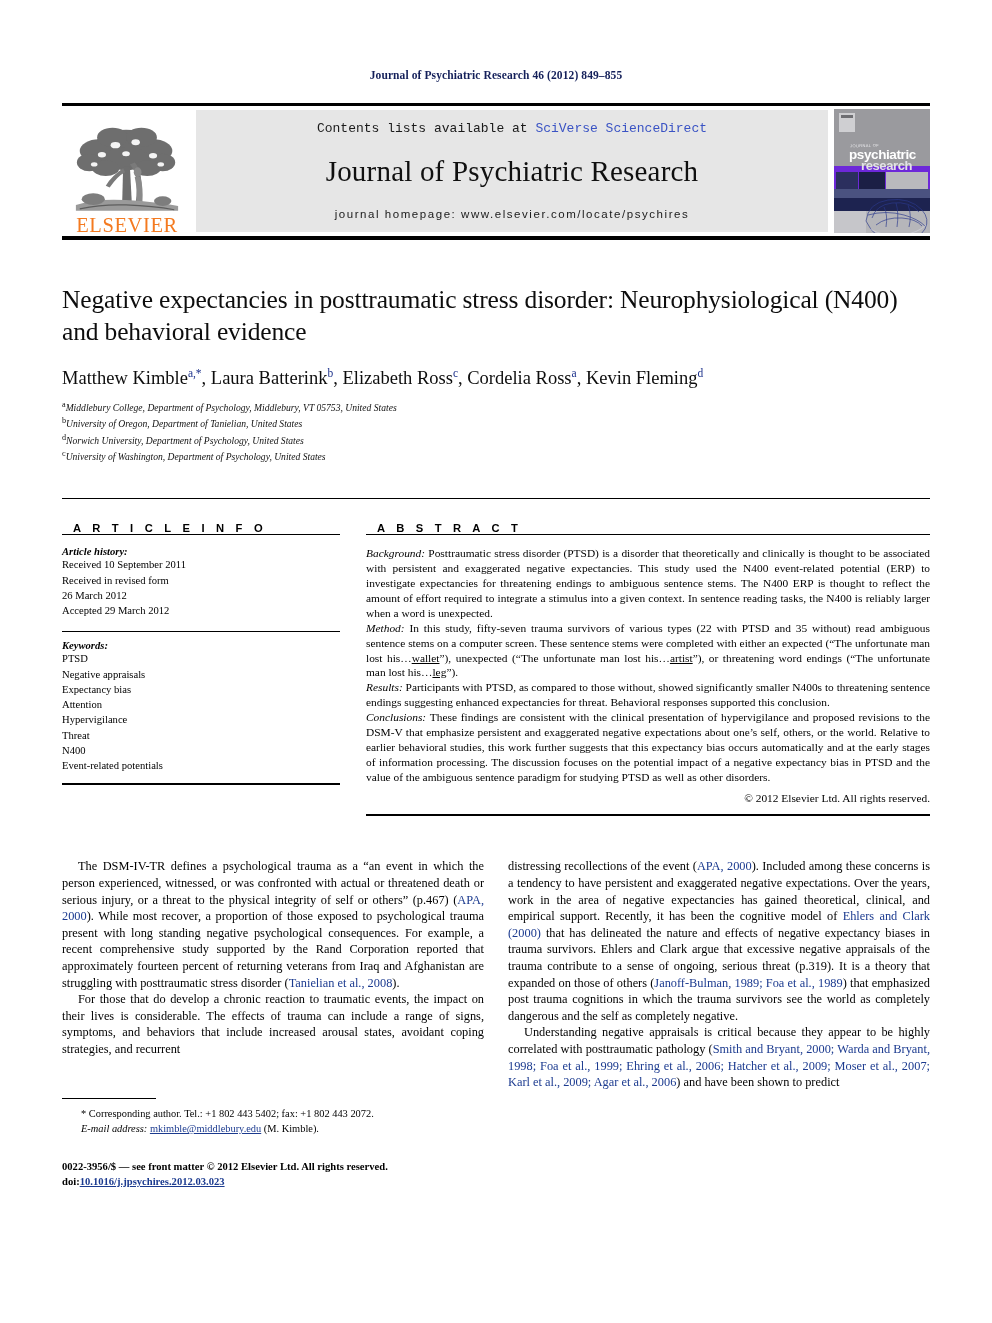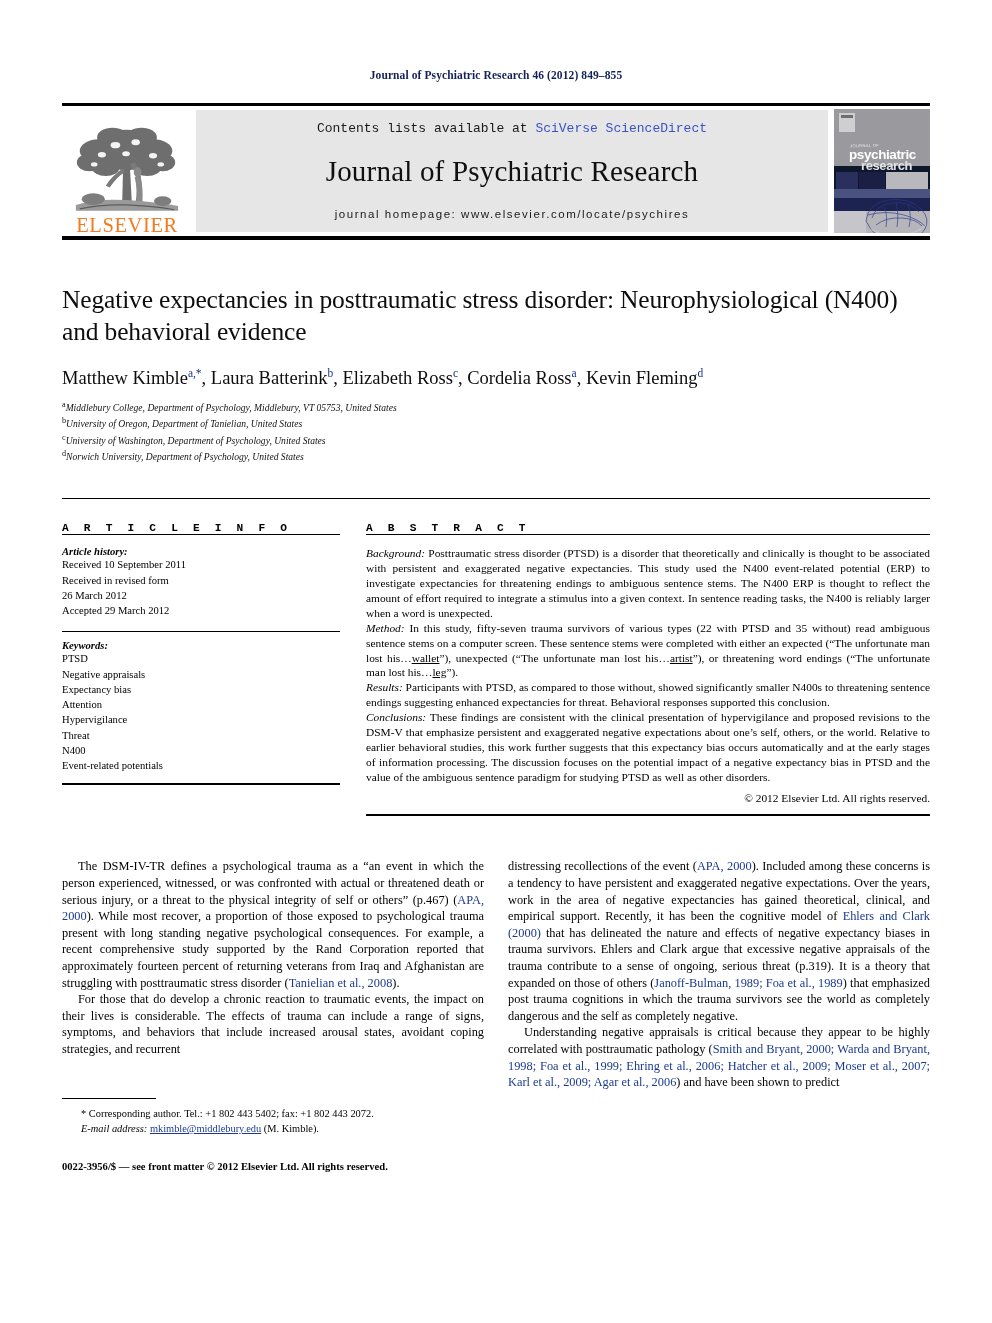--- a/index.html
+++ b/index.html
@@ -98,21 +98,21 @@
     font-size: 11.5px;
     letter-spacing: 1.55px;
     color: #1a1a1a;
   }
 
   .masthead-cover {
     flex: 0 0 96px;
     width: 96px;
     margin: 3px 0 3px 0;
     position: relative;
-    background: #0f172a;
+    background: #6d28d9;
     overflow: hidden;
   }
   .cover-top { position:absolute; left:0; top:0; width:100%; height:46%; background:#9a9a9e; }
   .cover-elsevier-mark { position:absolute; left:5px; top:4px; width:16px; height:19px; background:#cfcfd2; }
   .cover-elsevier-mark::after{content:"";position:absolute;left:2px;top:2px;right:2px;height:3px;background:#6e6e72;}
   .cover-journal-of { position:absolute; left:16px; top:34px; font-family:"Liberation Sans",sans-serif;
       font-size:4px; letter-spacing:0.4px; color:#e9e9ec; transform:rotate(-1deg); }
   .cover-title1 { position:absolute; left:15px; top:40px; font-family:"Liberation Sans",sans-serif;
       font-size:13.5px; font-weight:bold; color:#ffffff; line-height:0.88; letter-spacing:-0.4px;}
   .cover-title2 { position:absolute; left:27px; top:51px; font-family:"Liberation Sans",sans-serif;
@@ -161,25 +161,26 @@
     border-top: 1.6px solid #000;
     padding-top: 0;
     display: flex;
     gap: 0;
   }
   .col-info { flex: 0 0 278px; width: 278px; padding-right: 0; }
   .col-gap  { flex: 0 0 26px; }
   .col-abstract { flex: 1 1 auto; }
 
   .sec-head {
-    font-family: Liberation Mono, monospace;
+    font-family: Liberation Sans, sans-serif;
     font-weight: bold;
     font-size: 11.2px;
     letter-spacing: 4.2px;
     padding-top: 23px;
+    margin-left: 11px;
   }
   .col-info .rule, .col-abstract .rule {
     border-top: 1.6px solid #000;
   }
   .col-info .rule-bottom, .col-abstract .rule-bottom {
     border-top: 2.4px solid #000;
     margin-top: 10px;
   }
   .col-info .inner { padding-top: 11px; }
   .col-abstract .inner { padding-top: 11px; }
@@ -336,22 +337,22 @@
   <div class="title-block">
     <h1 class="article-title">Negative expectancies in posttraumatic stress disorder: Neurophysiological (N400) and behavioral evidence</h1>
 
     <div class="authors">
       <span><span>Matthew Kimble</span><sup>a,*</sup></span><span>, </span><span><span>Laura Batterink</span><sup>b</sup></span><span>, </span><span><span>Elizabeth Ross</span><sup>c</sup></span><span>, </span><span><span>Cordelia Ross</span><sup>a</sup></span><span>, </span><span><span>Kevin Fleming</span><sup>d</sup></span>
     </div>
 
     <div class="affiliations">
       <div><sup>a</sup><span>Middlebury College, Department of Psychology, Middlebury, VT 05753, United States</span></div>
       <div><sup>b</sup><span>University of Oregon, Department of Tanielian, United States</span></div>
+      <div><sup>d</sup><span>Norwich University, Department of Psychology, United States</span></div>
       <div><sup>c</sup><span>University of Washington, Department of Psychology, United States</span></div>
-      <div><sup>d</sup><span>Norwich University, Department of Psychology, United States</span></div>
     </div>
   </div>
 
   <div class="info-abstract">
 
     <div class="col-info">
       <div class="sec-head">A R T I C L E   I N F O</div>
       <div class="rule"></div>
       <div class="inner">
         <div class="info-group">
@@ -407,20 +408,21 @@
       <div class="footnote-wrap">
         <div class="footnote-rule"></div>
         <div class="footnote">
           <div class="footnote-indent2">* Corresponding author. Tel.: +1 802 443 5402; fax: +1 802 443 2072.</div>
           <div class="footnote-indent2"><span class="email-label">E-mail address:</span> <a class="email" href="#">mkimble@middlebury.edu</a><span> (M. Kimble).</span></div>
         </div>
       </div>
 
       <div class="imprint">
         <div>0022-3956/$ — see front matter © 2012 Elsevier Ltd. All rights reserved.</div>
+        <div><span>doi:</span><a class="doi" href="#">10.1016/j.jpsychires.2012.03.023</a></div>
       </div>
     </div>
 
     <div class="body-col">
       <p class="body-p" style="text-indent:0"><span>distressing recollections of the event (</span><a class="ref" href="#">APA, 2000</a><span>). Included among these concerns is a tendency to have persistent and exaggerated negative expectations. Over the years, work in the area of negative expectancies has gained theoretical, clinical, and empirical support. Recently, it has been the cognitive model of </span><a class="ref" href="#">Ehlers and Clark (2000)</a><span> that has delineated the nature and effects of negative expectancy biases in trauma survivors. Ehlers and Clark argue that excessive negative appraisals of the trauma contribute to a sense of ongoing, serious threat (p.319). It is a theory that expanded on those of others (</span><a class="ref" href="#">Janoff-Bulman, 1989; Foa et al., 1989</a><span>) that emphasized post trauma cognitions in which the trauma survivors see the world as completely dangerous and the self as completely negative.</span></p>
       <p class="body-p"><span>Understanding negative appraisals is critical because they appear to be highly correlated with posttraumatic pathology (</span><a class="ref" href="#">Smith and Bryant, 2000; Warda and Bryant, 1998; Foa et al., 1999; Ehring et al., 2006; Hatcher et al., 2009; Moser et al., 2007; Karl et al., 2009; Agar et al., 2006</a><span>) and have been shown to predict</span></p>
     </div>
   </div>
 
 </div>

